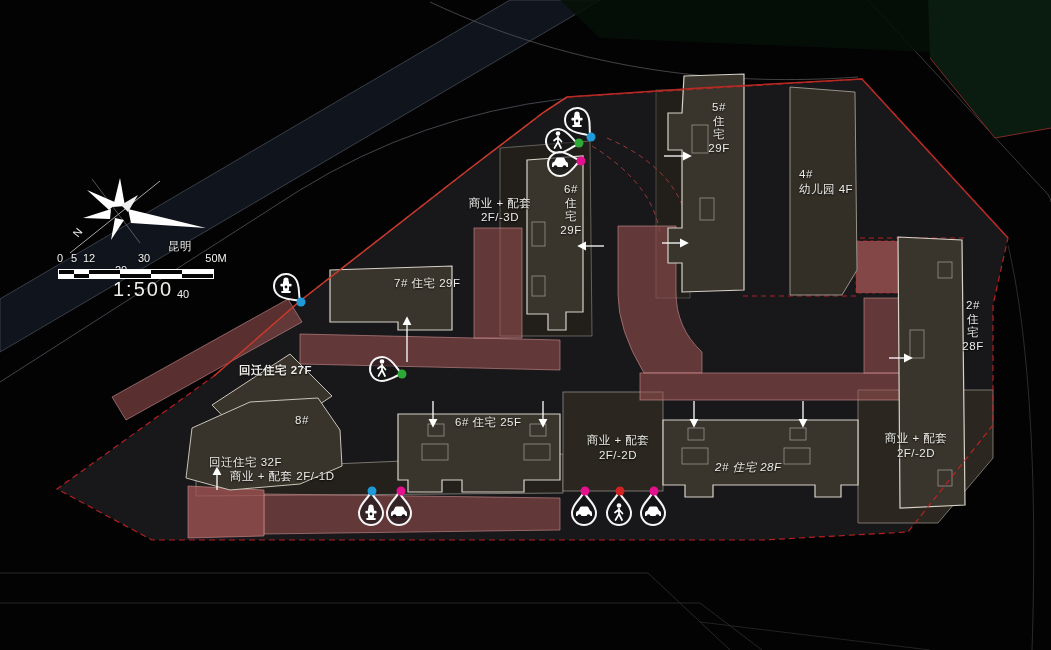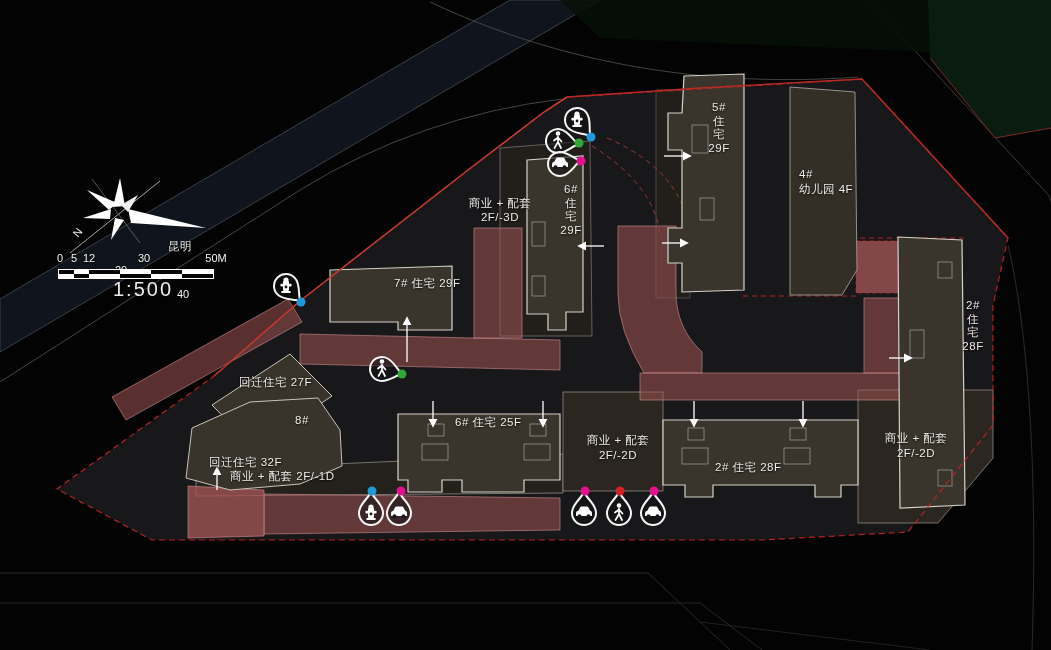--- a/index.html
+++ b/index.html
@@ -292,28 +292,28 @@
 29F</div>
 <div class="lbl" style="left:799px;top:167px;line-height:15px;">4#
 幼儿园 4F</div>
 <div class="lbl ctr" style="left:500px;top:196px;line-height:14px;">商业 + 配套
 2F/-3D</div>
 <div class="lbl ctr" style="left:571px;top:183px;">6#
 住
 宅
 29F</div>
 <div class="lbl" style="left:348px;top:277px;margin-left:46px;">7# 住宅 29F</div>
-<div class="lbl" style="left:239px;top:376px;">回迁住宅 27F</div>
+<div class="lbl" style="left:239px;top:364px;font-weight:bold;">回迁住宅 27F</div>
 <div class="lbl" style="left:295px;top:414px;">8#</div>
 <div class="lbl" style="left:209px;top:456px;">回迁住宅 32F</div>
 <div class="lbl" style="left:230px;top:470px;">商业 + 配套 2F/-1D</div>
 <div class="lbl" style="left:455px;top:416px;">6# 住宅 25F</div>
 <div class="lbl ctr" style="left:618px;top:433px;line-height:15px;">商业 + 配套
 2F/-2D</div>
-<div class="lbl" style="left:715px;top:461px;">2# 住宅 28F</div>
+<div class="lbl" style="left:715px;top:461px;font-style:italic;">2# 住宅 28F</div>
 <div class="lbl ctr" style="left:916px;top:431px;line-height:15px;">商业 + 配套
 2F/-2D</div>
 <div class="lbl ctr" style="left:973px;top:299px;">2#
 住
 宅
 28F</div>
 
 </div>
 
 </body></html>

